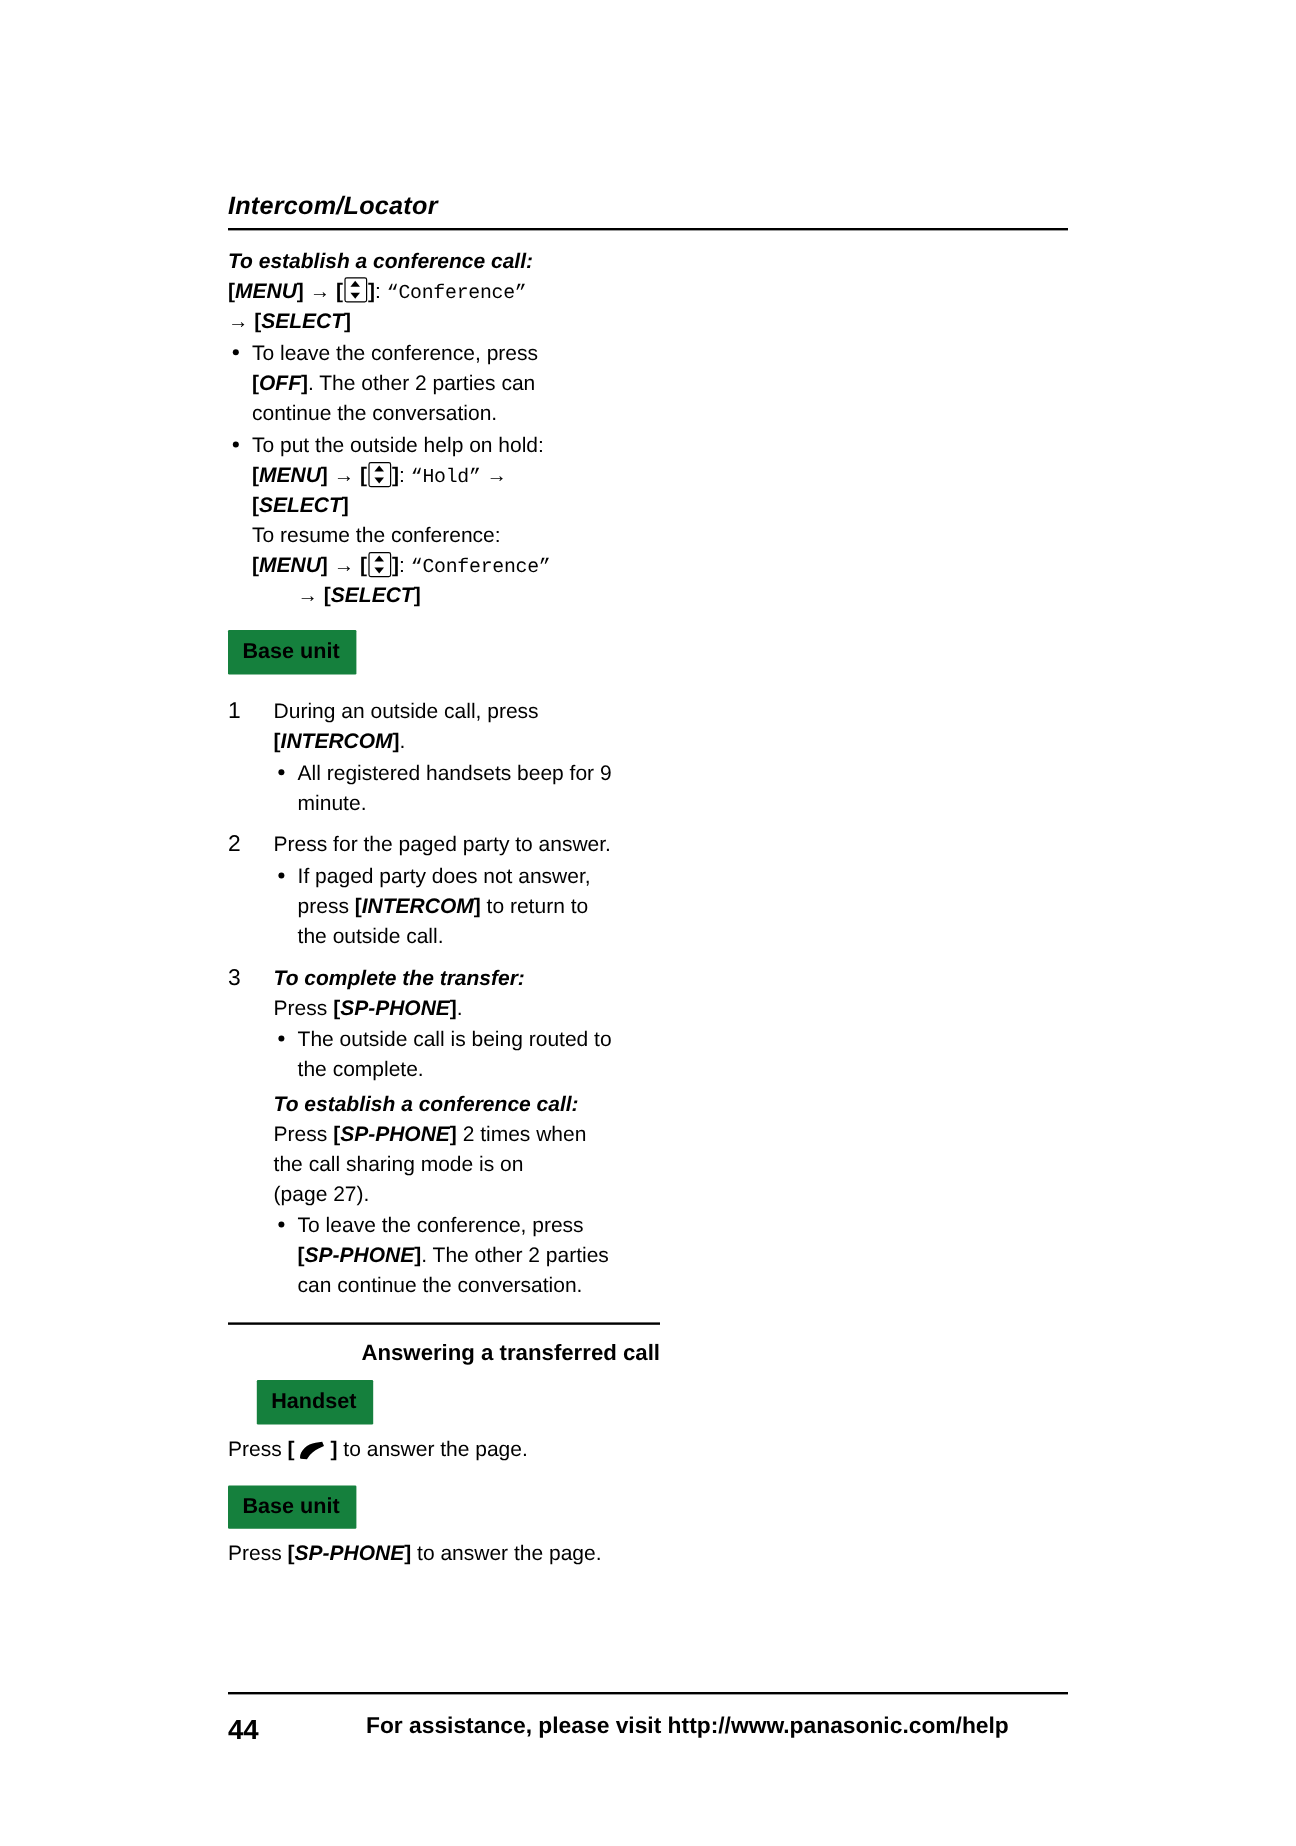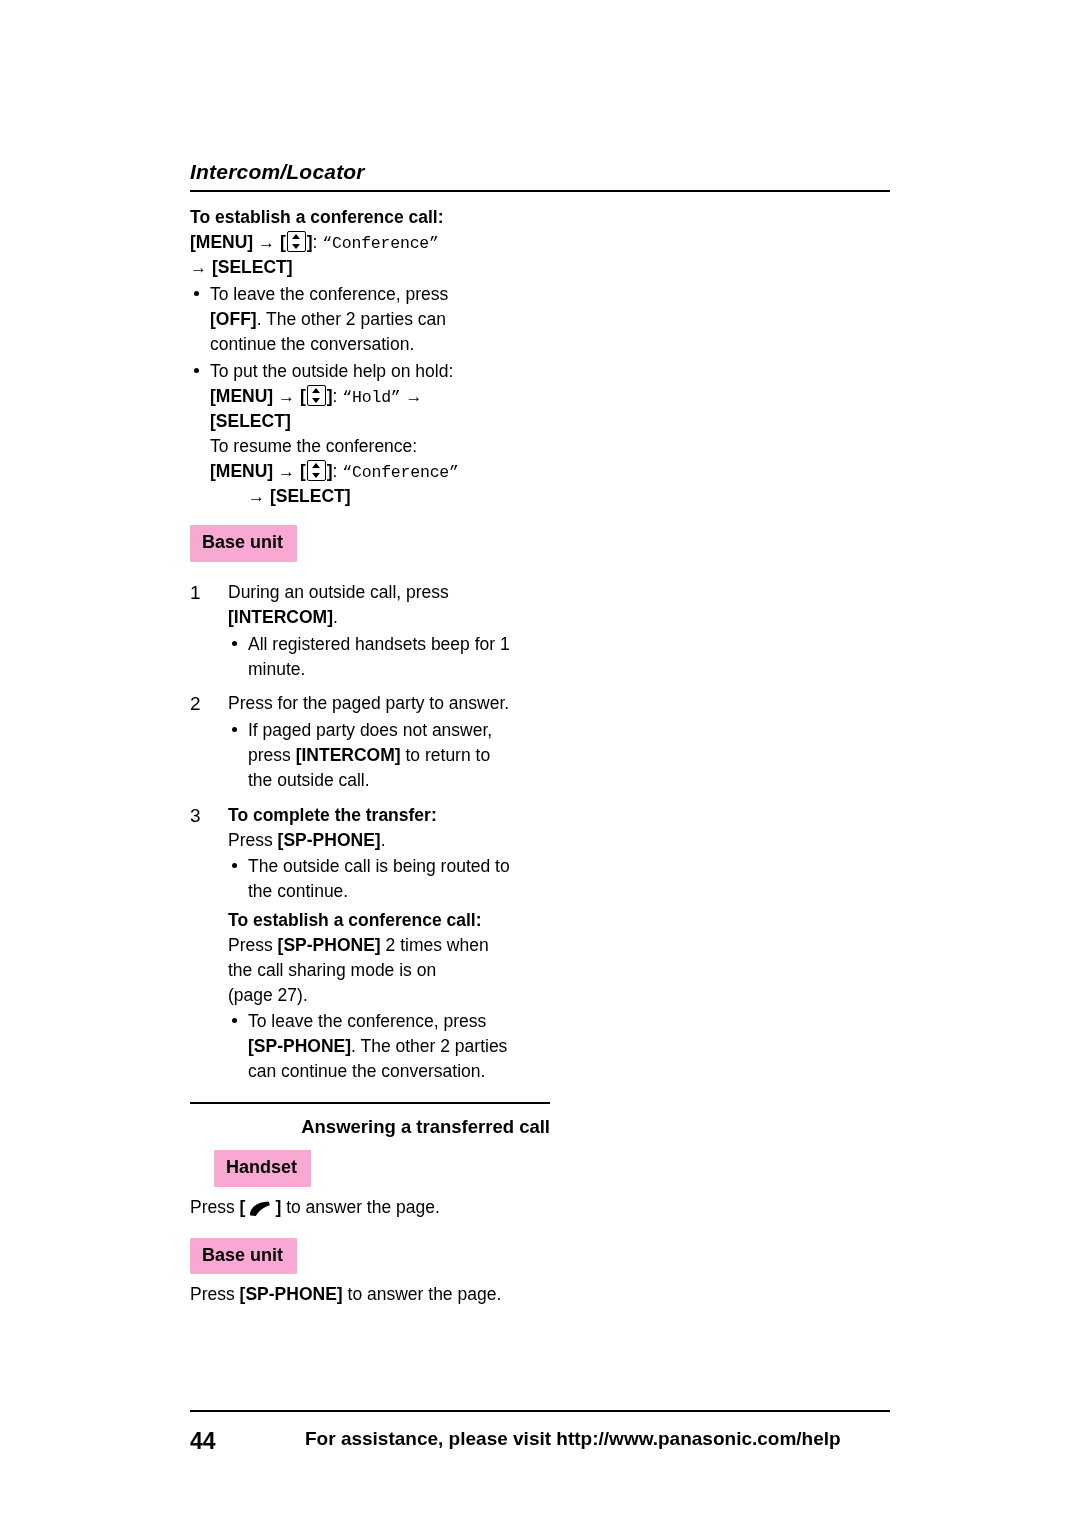--- a/index.html
+++ b/index.html
@@ -42,21 +42,21 @@
   
   .col {
     position: absolute;
     left: 190px;
     top: 205px;
     width: 360px;
     font-size: 17.5px;
     line-height: 1.42;
   }
   .col p { margin: 0; }
-  .b { font-weight: bold; }
+  .b { font-weight: bold; font-style: italic; }
   .mono {
     font-family: "Liberation Mono", "DejaVu Sans Mono", monospace;
     font-size: 16.5px;
     letter-spacing: -0.2px;
   }
   .indent-1 { margin-left: 38px; }
   .line { margin-top: 1px; }
 
   
   .bullets { margin: 0; padding: 0; list-style: none; }
@@ -86,21 +86,21 @@
     position: absolute;
     left: 0;
     top: 0;
     font-size: 19px;
     font-weight: normal;
   }
 
   
   .unit-box {
     display: inline-block;
-    background: #f9a8d4;
+    background: #15803d;
     color: #000;
     font-weight: bold;
     font-size: 18px;
     padding: 5px 14px 6px 12px;
     margin: 16px 0 8px 0;
     border-radius: 1px;
   }
 
   
   .divider {
@@ -226,21 +226,21 @@
     
     <div class="unit-box">Base unit</div>
 
     
     <div class="step">
       <span class="num">1</span>
       <span>During an outside call, press</span><br>
       <span class="brk">[</span><span class="b">INTERCOM</span><span class="brk">]</span><span>.</span>
       <ul class="bullets">
         <li>
-          <span>All registered handsets beep for 1</span><br>
+          <span>All registered handsets beep for 9</span><br>
           <span>minute.</span>
         </li>
       </ul>
     </div>
 
     
     <div class="step">
       <span class="num">2</span>
       <span>Press for the paged party to answer.</span>
       <ul class="bullets">
@@ -253,21 +253,21 @@
     </div>
 
     
     <div class="step">
       <span class="num">3</span>
       <span class="b">To complete the transfer:</span><br>
       <span>Press </span><span class="brk">[</span><span class="b">SP-PHONE</span><span class="brk">]</span><span>.</span>
       <ul class="bullets">
         <li>
           <span>The outside call is being routed to</span><br>
-          <span>the continue.</span>
+          <span>the complete.</span>
         </li>
       </ul>
       <p class="b" style="margin-top:4px;">To establish a conference call:</p>
       <p class="line"><span>Press </span><span class="brk">[</span><span class="b">SP-PHONE</span><span class="brk">]</span><span> 2 times when</span></p>
       <p class="line">the call sharing mode is on</p>
       <p class="line">(page 27).</p>
       <ul class="bullets">
         <li>
           <span>To leave the conference, press</span><br>
           <span class="brk">[</span><span class="b">SP-PHONE</span><span class="brk">]</span><span>. The other 2 parties</span><br>

